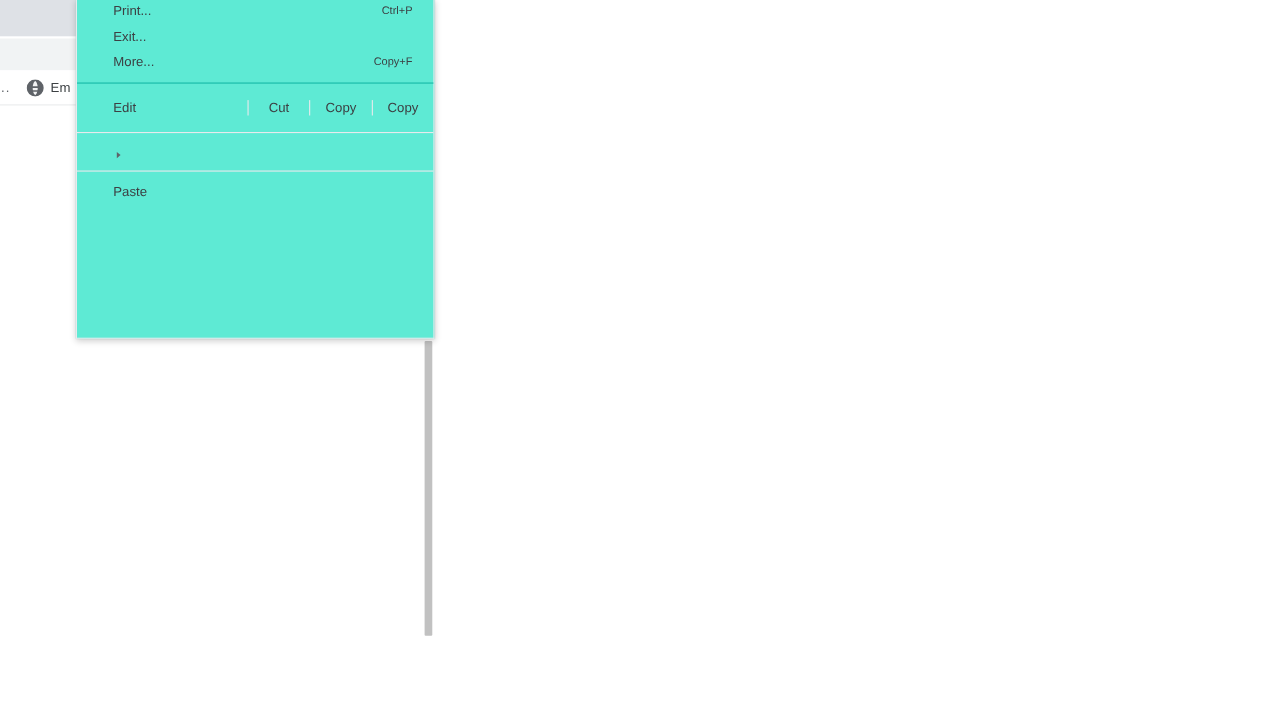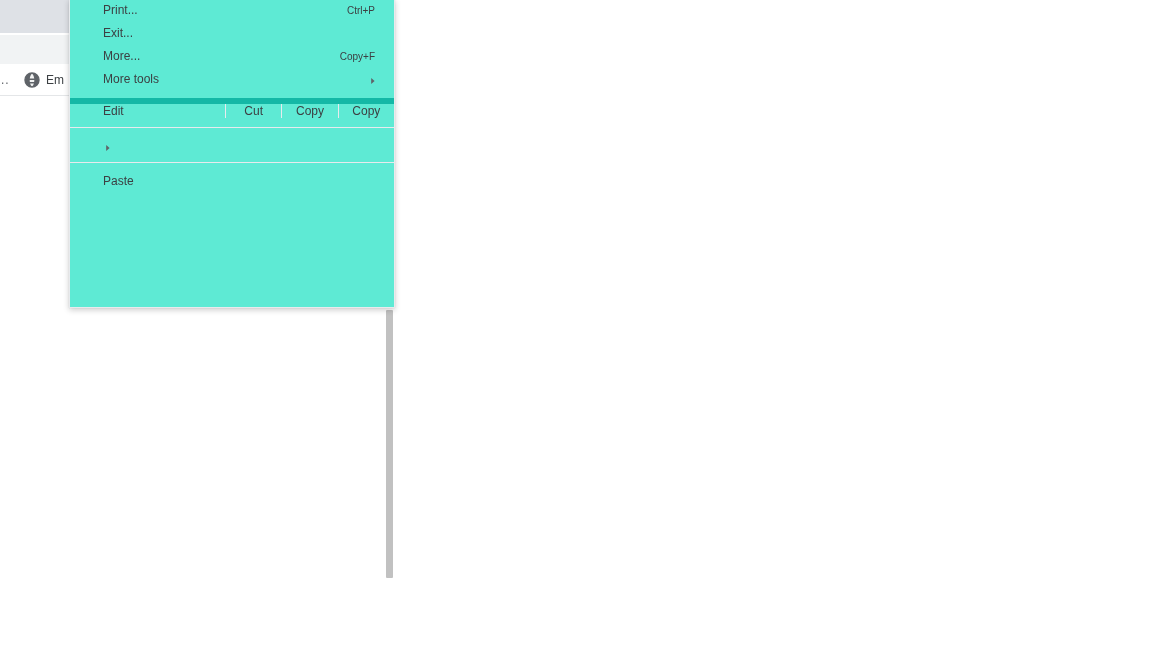--- a/index.html
+++ b/index.html
@@ -164,24 +164,24 @@
 
   .menu-separator {
     height: 1px;
     background: #e8eaed;
     margin: 4px 0;
   }
 
   
   #edit-row {
     position: relative;
-    height: 30px;
-    display: flex;
-    align-items: flex-start;
-    border-top: 6px solid #14b8a6;
+    height: 46px;
+    display: flex;
+    align-items: center;
+    border-top: 1px solid #14b8a6;
     border-bottom: 1px solid #e8eaed;
     box-sizing: border-box;
   }
   #edit-row .edit-label {
     flex: 0 0 155px;
     display: flex;
     align-items: center;
     padding-left: 33px;
     box-sizing: border-box;
     font-size: 12px;
@@ -246,49 +246,41 @@
   <div class="menu-item">
     <span class="mi-label">Exit...</span>
     <span class="mi-accel"></span>
   </div>
 
   <div class="menu-item">
     <span class="mi-label">More...</span>
     <span class="mi-accel">Copy+F</span>
   </div>
 
-  <div class="menu-item">
-    <span class="mi-label">More tools</span>
+
+  <div style="height:7px"></div>
+
+  <div id="edit-row">
+    <div class="edit-label">Edit</div>
+    <div class="edit-btn">Cut</div>
+    <div class="edit-btn">Copy</div>
+    <div class="edit-btn">Copy</div>
+  </div>
+
+  <div style="height:7px"></div>
+
+
+  <div class="menu-item">
     <span class="submenu-arrow">
       <svg width="10" height="10" viewBox="0 0 10 10" aria-hidden="true">
         <path d="M3.2 2.1 L6.6 5 L3.2 7.9 Z" fill="#5f6368"></path>
       </svg>
     </span>
   </div>
 
-  <div style="height:7px"></div>
-
-  <div id="edit-row">
-    <div class="edit-label">Edit</div>
-    <div class="edit-btn">Cut</div>
-    <div class="edit-btn">Copy</div>
-    <div class="edit-btn">Copy</div>
-  </div>
-
-  <div style="height:7px"></div>
-
-
-  <div class="menu-item">
-    <span class="submenu-arrow">
-      <svg width="10" height="10" viewBox="0 0 10 10" aria-hidden="true">
-        <path d="M3.2 2.1 L6.6 5 L3.2 7.9 Z" fill="#5f6368"></path>
-      </svg>
-    </span>
-  </div>
-
   <div class="menu-separator"></div>
 
   <div style="height:3px"></div>
 
   <div class="menu-item">
     <span class="mi-label">Paste</span>
     <span class="mi-accel"></span>
   </div>
 
 </div>

